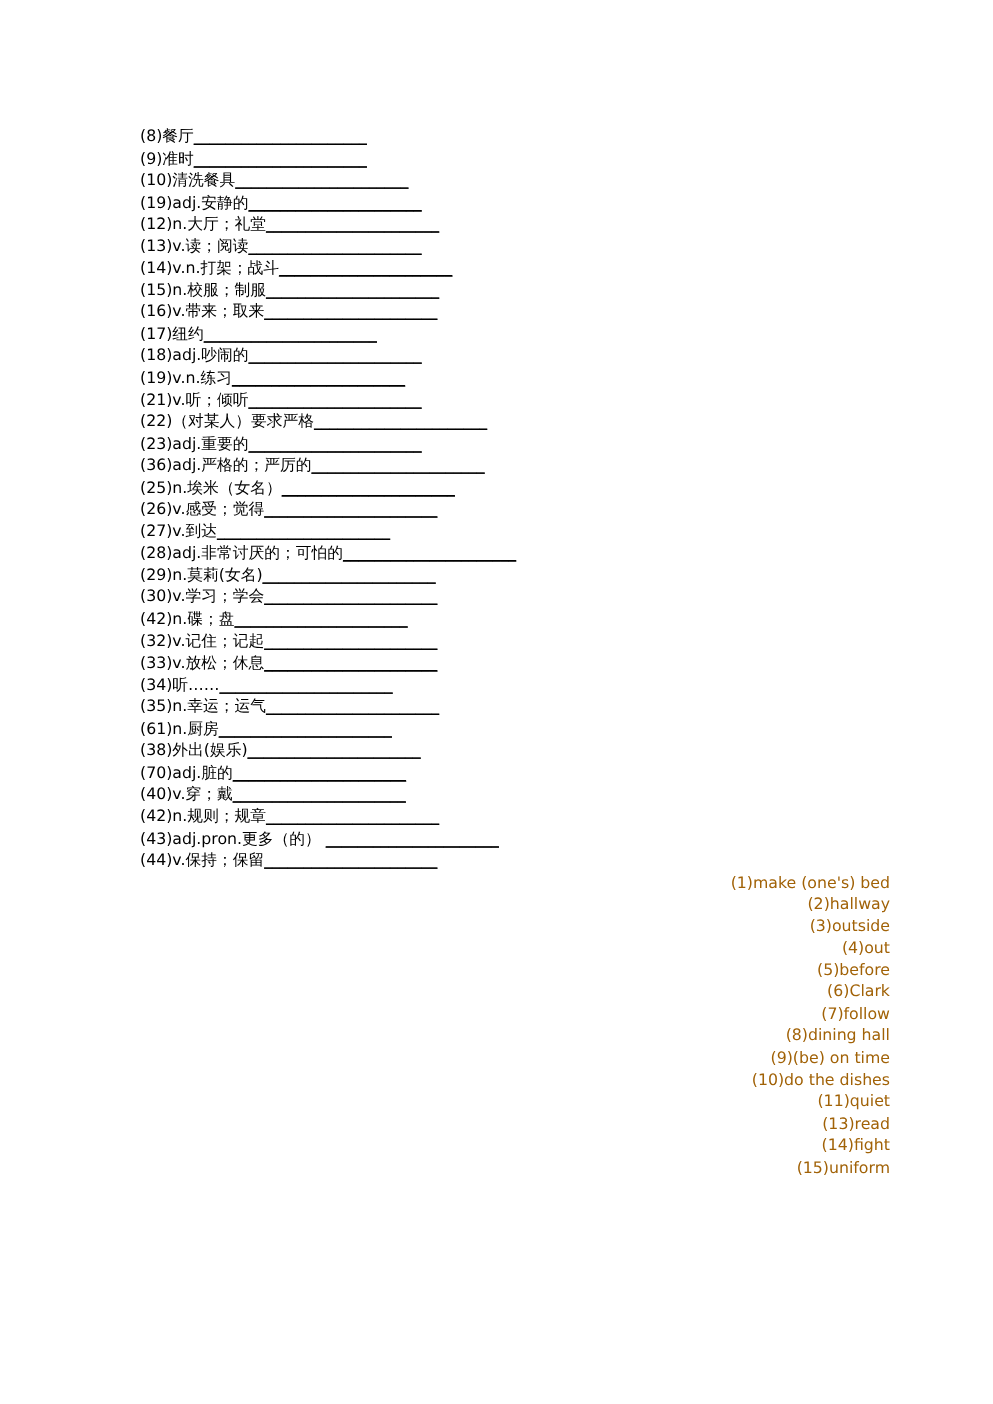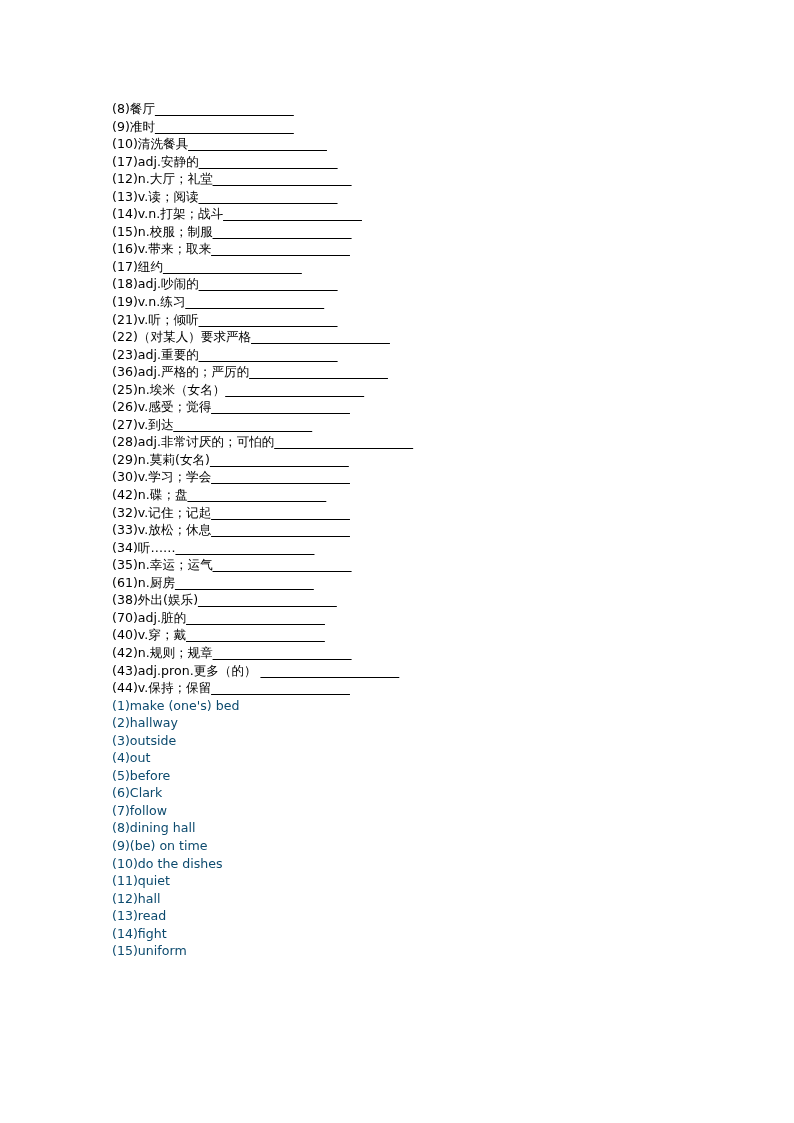--- a/index.html
+++ b/index.html
@@ -42,33 +42,34 @@
   .blank {
     text-decoration: underline;
     text-decoration-thickness: 1px;
     text-underline-offset: 2px;
     white-space: pre;
   }
   .ans {
     font-size: 12.6px;
     line-height: 17.55px;
     white-space: pre;
-    color: #0c4a6e;
+    color: #a16207;
+    text-align: right;
   }
 </style>
 </head>
 <body>
 
 <div class="page">
   <div class="content">
     <div id="prompt-list">
         <div class="line"><span class="label">(8)餐厅</span><span class="blank">______________________</span></div>
         <div class="line"><span class="label">(9)准时</span><span class="blank">______________________</span></div>
         <div class="line"><span class="label">(10)清洗餐具</span><span class="blank">______________________</span></div>
-        <div class="line"><span class="label">(17)adj.安静的</span><span class="blank">______________________</span></div>
+        <div class="line"><span class="label">(19)adj.安静的</span><span class="blank">______________________</span></div>
         <div class="line"><span class="label">(12)n.大厅；礼堂</span><span class="blank">______________________</span></div>
         <div class="line"><span class="label">(13)v.读；阅读</span><span class="blank">______________________</span></div>
         <div class="line"><span class="label">(14)v.n.打架；战斗</span><span class="blank">______________________</span></div>
         <div class="line"><span class="label">(15)n.校服；制服</span><span class="blank">______________________</span></div>
         <div class="line"><span class="label">(16)v.带来；取来</span><span class="blank">______________________</span></div>
         <div class="line"><span class="label">(17)纽约</span><span class="blank">______________________</span></div>
         <div class="line"><span class="label">(18)adj.吵闹的</span><span class="blank">______________________</span></div>
         <div class="line"><span class="label">(19)v.n.练习</span><span class="blank">______________________</span></div>
         <div class="line"><span class="label">(21)v.听；倾听</span><span class="blank">______________________</span></div>
         <div class="line"><span class="label">(22)（对某人）要求严格</span><span class="blank">______________________</span></div>
@@ -98,19 +99,18 @@
         <div class="ans">(2)hallway</div>
         <div class="ans">(3)outside</div>
         <div class="ans">(4)out</div>
         <div class="ans">(5)before</div>
         <div class="ans">(6)Clark</div>
         <div class="ans">(7)follow</div>
         <div class="ans">(8)dining hall</div>
         <div class="ans">(9)(be) on time</div>
         <div class="ans">(10)do the dishes</div>
         <div class="ans">(11)quiet</div>
-        <div class="ans">(12)hall</div>
         <div class="ans">(13)read</div>
         <div class="ans">(14)fight</div>
         <div class="ans">(15)uniform</div>
       </div>
   </div>
 </div>
 
 </body></html>

